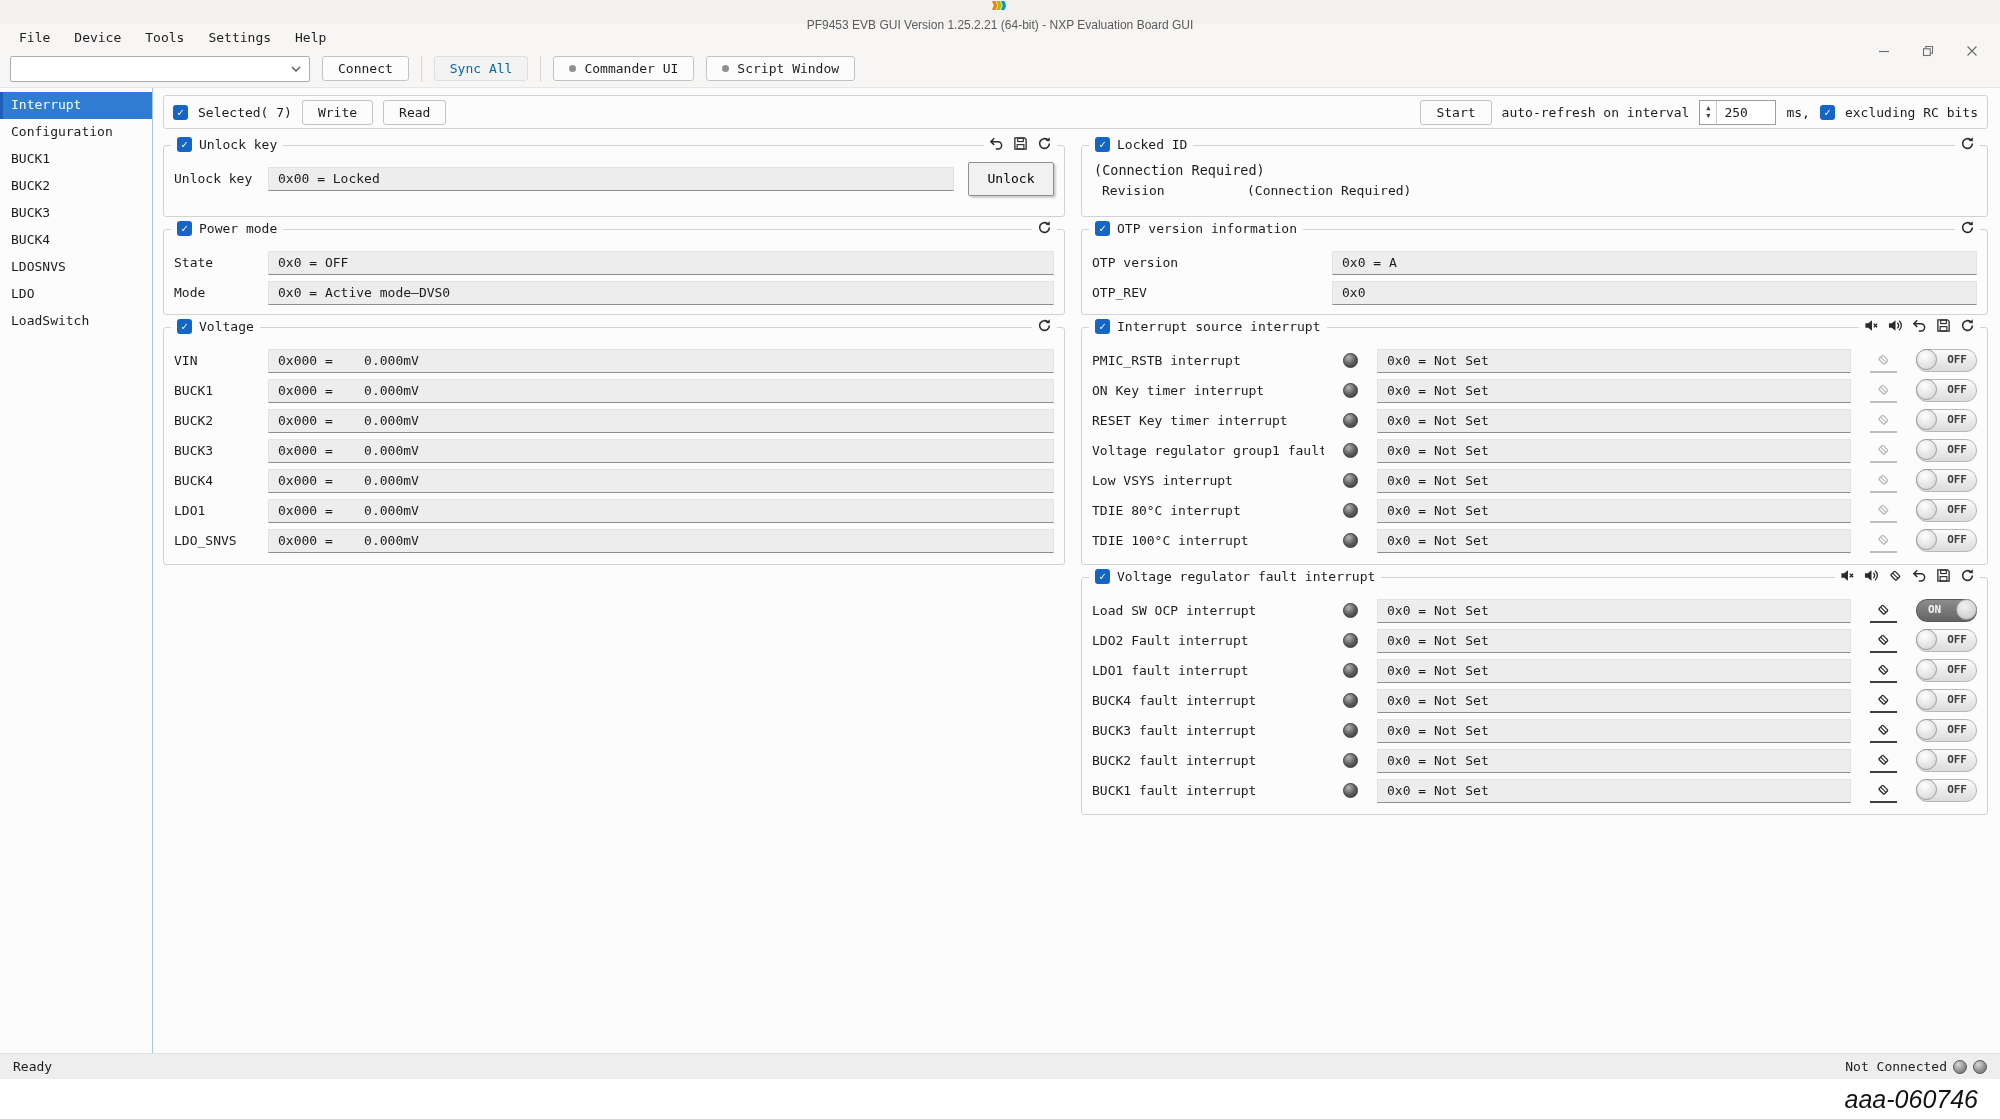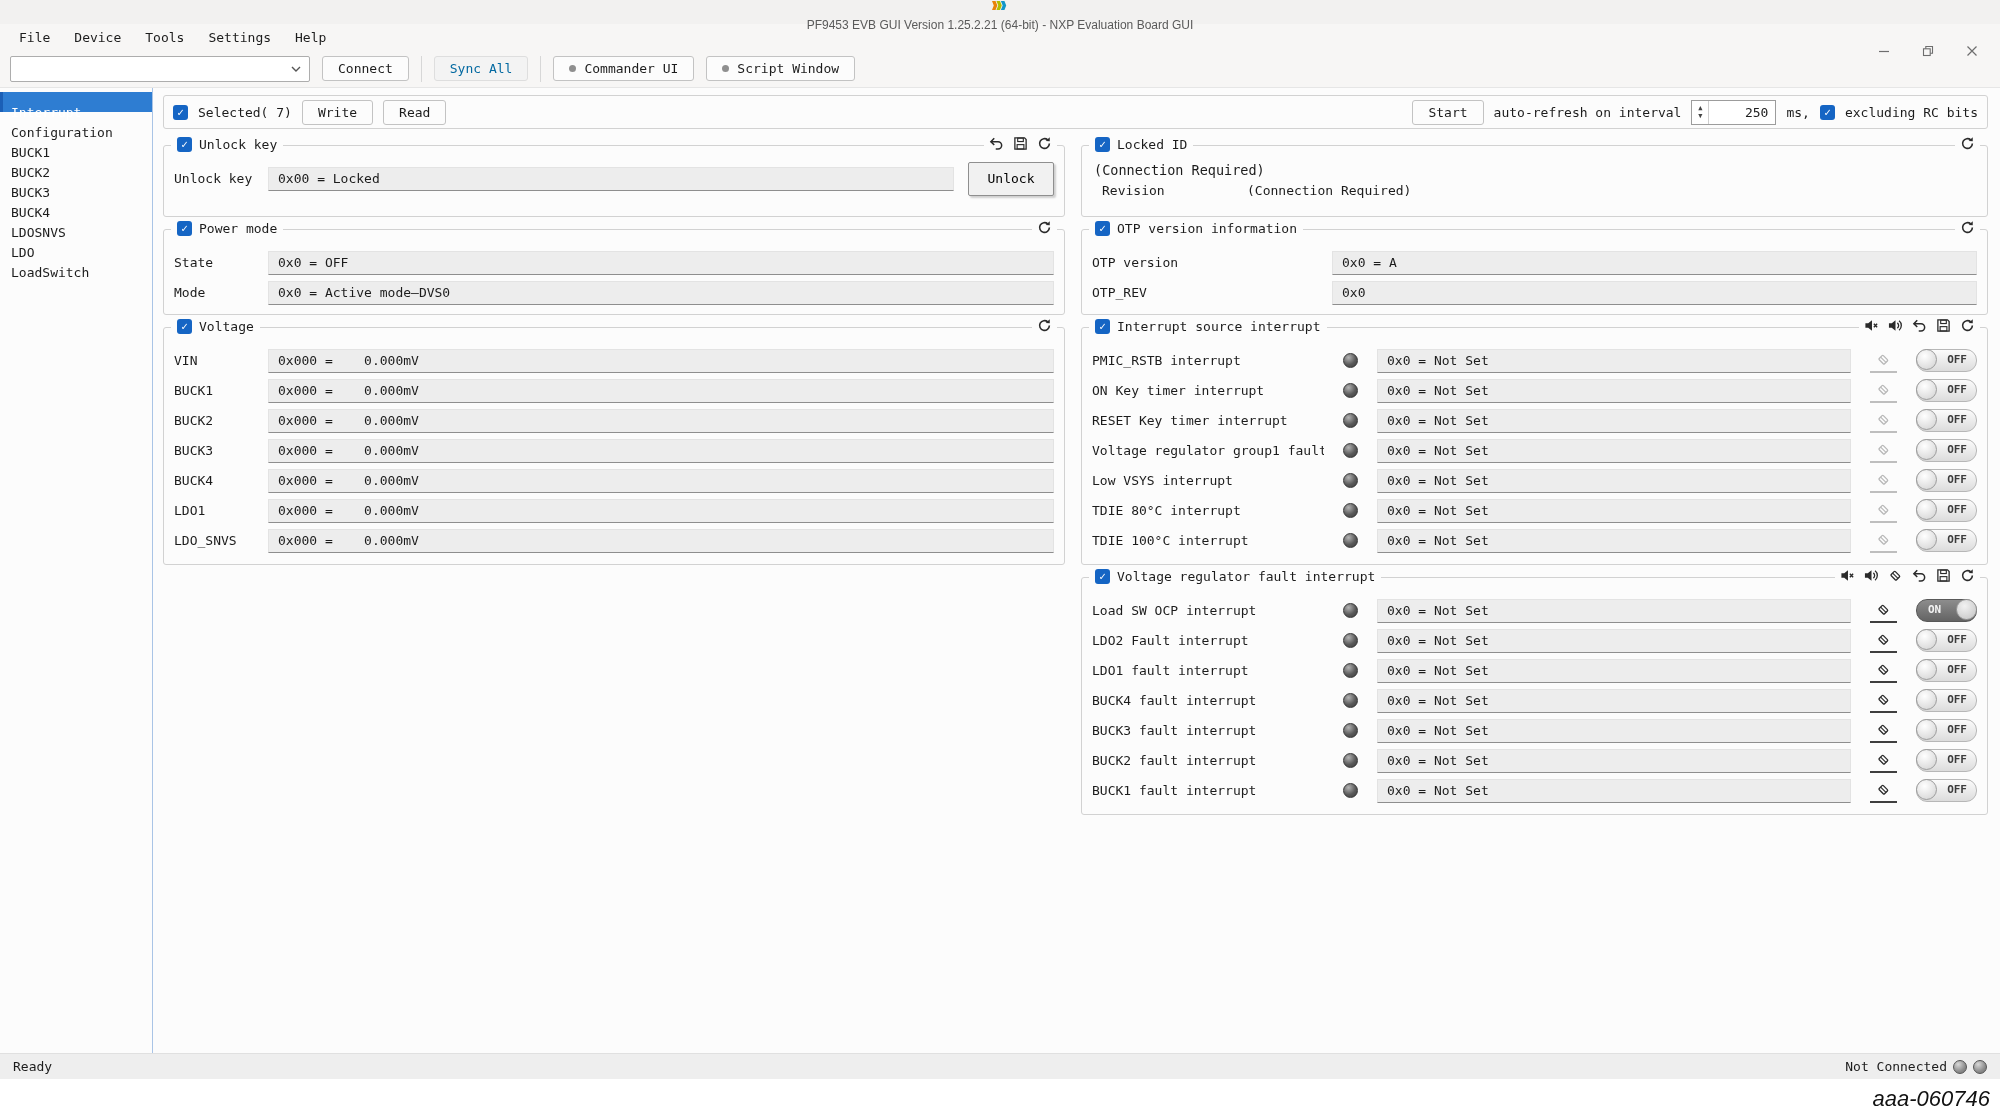--- a/index.html
+++ b/index.html
@@ -26,34 +26,34 @@
     display:flex; align-items:center; justify-content:flex-end; padding:0 8px; }
   .btn { background:#fcfcfc; border:1px solid #c3c3c3; border-radius:3px; padding:4px 15px;
     font-family:inherit; font-size:13px; color:#1c1c1c; display:flex; align-items:center; }
   .btn.disabled { color:#0369a1; background:#f3f3f3; border-color:#dedede; }
   .vsep { width:1px; height:26px; background:#d7d7d7; }
   .dot { width:7px; height:7px; border-radius:50%; background:#8f8f8f; display:inline-block; margin-right:8px; }
 
   
   .main { display:flex; height:965px; background:#fcfcfc; }
   .sidebar { width:153px; border-right:1px solid #a9c4e6; padding-top:4px; background:#fcfcfc; flex-shrink:0; }
-  .side-item { height:20px; line-height:25px; padding:8px 11px; white-space:nowrap; }
+  .side-item { height:27px; line-height:25px; padding:0 11px; white-space:nowrap; }
   .side-item.selected { background:#2e7dd2; color:#fff; border-left:3px solid #1b5fb6; padding-left:8px; }
   .content { flex:1; padding:7px 12px 0 10px; overflow:hidden; }
 
   
   .actionbar { height:34px; border:1px solid #d2d2d2; border-radius:3px; display:flex; align-items:center;
     padding:0 9px; gap:10px; margin-bottom:4px; }
   .checkbox { width:15px; height:15px; background:#1565c4; border-radius:3px; color:#fff; font-size:11px;
     display:flex; align-items:center; justify-content:center; flex-shrink:0; }
   .ab-right { margin-left:auto; display:flex; align-items:center; gap:10px; }
   .spin { display:flex; border:1px solid #9c9c9c; background:#fff; height:25px; align-items:stretch; }
   .spin-arrows { width:17px; display:flex; flex-direction:column; align-items:center; justify-content:center;
     border-right:1px solid #cfcfcf; font-size:7px; line-height:8px; color:#444; }
-  .spin-value { width:66px; text-align:right; line-height:23px; padding:0 7px; }
+  .spin-value { width:58px; line-height:23px; padding:0 7px; }
 
   
   .columns { display:flex; gap:16px; align-items:flex-start; }
   .col-left { width:902px; flex-shrink:0; }
   .col-right { flex:1; }
   .panel { position:relative; border:1px solid #d2d2d2; border-radius:3px; margin-top:12px; padding:15px 10px 5px; }
   .panel-title { position:absolute; top:-9px; left:7px; background:#fcfcfc; padding:0 6px; display:flex;
     gap:7px; align-items:center; white-space:nowrap; }
   .panel-icons { position:absolute; top:-10px; right:7px; background:#fcfcfc; padding:0 5px; display:flex;
     gap:9px; align-items:center; }
@@ -96,21 +96,21 @@
   .toggle.on  .knob { right:-1px; background:radial-gradient(circle at 40% 32%, #f2f2f2, #c2c2c2); }
   .tlabel { position:absolute; top:3px; }
   .toggle.off .tlabel { right:9px; }
   .toggle.on  .tlabel { left:11px; }
 
   
   .statusbar { height:26px; background:#eeeeee; border-top:1px solid #e0e0e0; display:flex; align-items:center;
     padding:0 13px; }
   .sb-right { margin-left:auto; display:flex; align-items:center; gap:6px; }
   .footer { height:40px; background:#ffffff; display:flex; align-items:center; justify-content:flex-end;
-    padding-right:10px; font-family:"Liberation Sans", sans-serif; font-style:italic; font-size:22px; color:#111; }
+    padding-right:22px; font-family:"Liberation Sans", sans-serif; font-style:italic; font-size:25px; color:#111; }
 </style>
 </head>
 <body>
 
 <svg width="0" height="0" style="position:absolute">
   <defs>
     <symbol id="i-refresh" viewBox="0 0 16 16">
       <path d="M13.2 8a5.2 5.2 0 1 1-1.7-3.85" fill="none" stroke="#2b2b2b" stroke-width="1.7"></path>
       <path d="M13.6 1.2 L13.6 5.6 L9.2 5.2 Z" fill="#2b2b2b"></path>
     </symbol>

